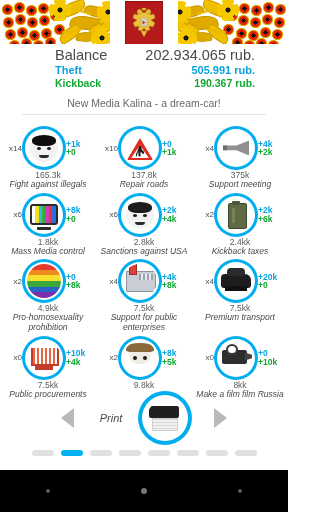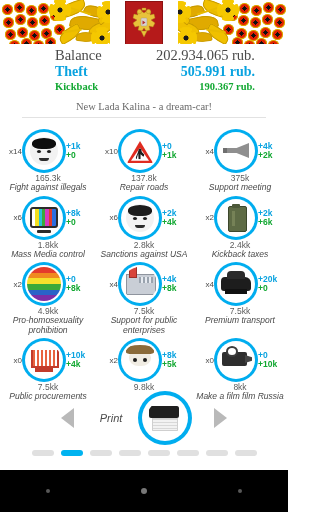--- a/index.html
+++ b/index.html
@@ -31,26 +31,26 @@
            radial-gradient(circle at 100% 50%,#f5c800 0 26%,transparent 27%),
            radial-gradient(circle at 50% 100%,#f5c800 0 26%,transparent 27%),
            radial-gradient(circle at 0% 50%,#f5c800 0 26%,transparent 27%);}
 
   
   .coat{position:absolute;left:50%;top:1px;transform:translateX(-50%);
         width:36px;height:42px;background:#b51a1a;border:1px solid #8d1111;}
   .coat .eagle{position:absolute;inset:0;display:flex;align-items:center;justify-content:center;}
 
   
-  .balance{padding:3px 0 4px;font-family:Liberation Serif, serif;}
+  .balance{padding:3px 0 4px;}
   .brow{display:flex;justify-content:center;line-height:1.18;}
   .brow .lab{width:92px;text-align:left;padding-left:22px;box-sizing:border-box;}
   .brow .val{width:130px;text-align:right;}
   .b-main .lab,.b-main .val{font-size:14.5px;color:#4a4a4a;}
-  .b-theft .lab,.b-theft .val{font-size:14px;color:#0aa3e0;font-weight:bold;}
+  .b-theft .lab,.b-theft .val{font-size:11px;color:#0aa3e0;font-weight:bold;}
   .b-kick .lab,.b-kick .val{font-size:10.5px;color:#12a832;font-weight:bold;}
 
   .slogan{text-align:center;font-size:10.5px;color:#6a6a6a;margin-top:8px;}
   .hr{height:1px;background:#e2e2e2;margin:5px 22px 0;}
 
   
   .grid{padding:4px 0 0;}
   .row{display:flex;}
   .cell{flex:1;display:flex;flex-direction:column;align-items:center;padding-top:4px;}
   .itemtop{display:flex;align-items:center;justify-content:flex-start;width:100%;height:42px;}
@@ -229,21 +229,21 @@
       <div class="val">202.934.065 rub.</div>
     </div>
     <div class="brow b-theft">
       <div class="lab">Theft</div>
       <div class="val">505.991 rub.</div>
     </div>
     <div class="brow b-kick">
       <div class="lab">Kickback</div>
       <div class="val">190.367 rub.</div>
     </div>
-    <div class="slogan">New Lada Kalina - a dream-car!</div>
+    <div class="slogan">New Media Kalina - a dream-car!</div>
     <div class="hr"></div>
   </div>
 
   <div class="grid" id="grid">
       <div class="row">
         <div class="cell">
           <div class="itemtop">
             <div class="mult">x14</div>
             <div class="ring">
               <div class="art">

